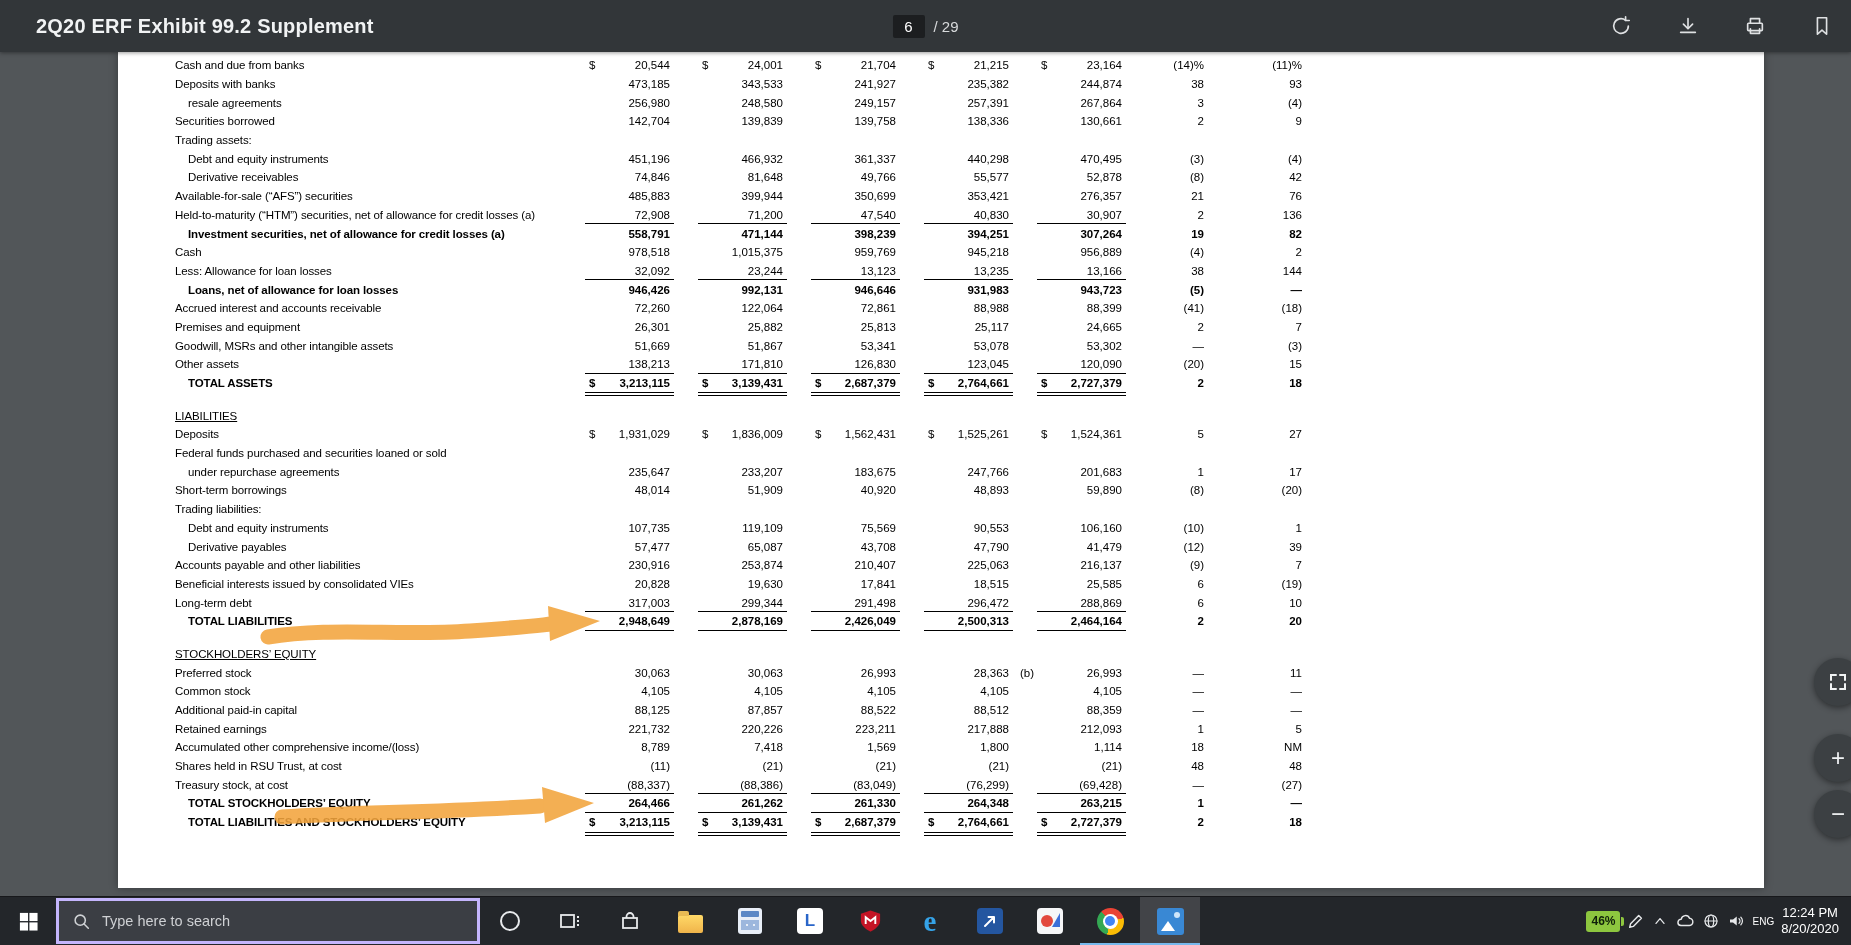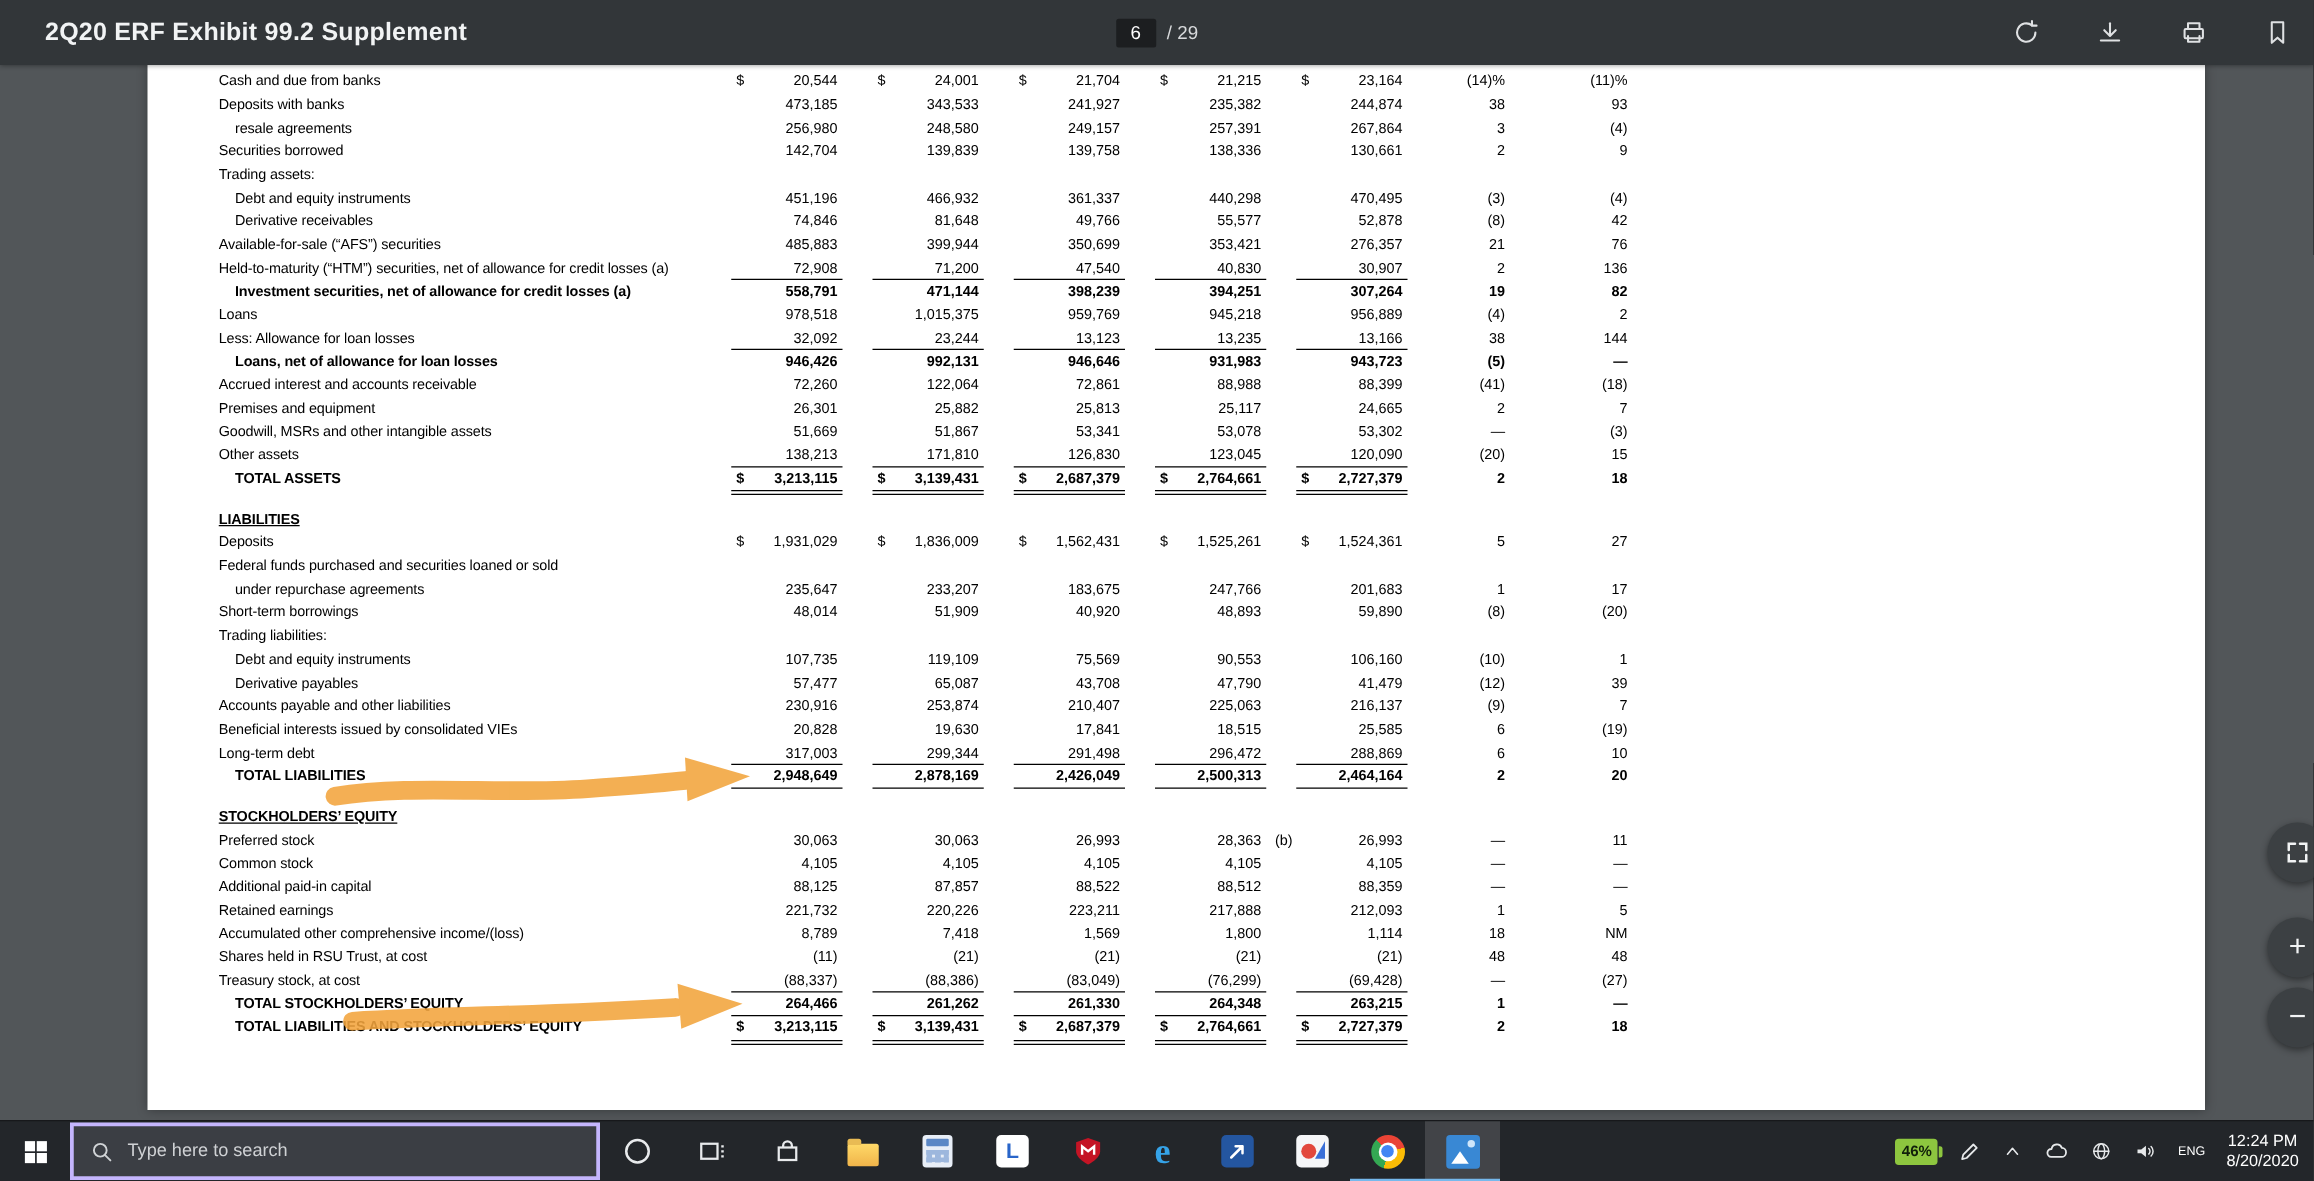--- a/index.html
+++ b/index.html
@@ -15,21 +15,21 @@
   .tb-btn svg{stroke:#dfe1e3;fill:none;stroke-width:1.8;stroke-linecap:round;stroke-linejoin:round;}
 
   
   .page{position:absolute;left:118px;top:52px;width:1646px;height:836px;background:#ffffff;box-shadow:0 0 8px rgba(0,0,0,.35);z-index:1;}
   #fin-table{position:absolute;top:4px;left:0;right:0;padding-left:57px;color:#000;font-size:11.5px;}
   .trow{display:grid;grid-template-columns:390px repeat(5,113px) 82px 98px;height:18.7px;align-items:center;}
   .trow.spacer{height:14px;}
   .trow.bold{font-weight:700;}
   .lcell{white-space:nowrap;overflow:visible;letter-spacing:-0.1px;}
   .trow.ind .lcell{padding-left:13px;}
-  .trow.head .lcell{font-weight:700;text-decoration:underline;}
+  .trow.head .lcell{font-weight:400;text-decoration:underline;}
   .vcell{position:relative;display:flex;align-items:center;justify-content:flex-end;padding-right:8px;height:100%;}
   .vcell .dollar{position:absolute;left:24px;}
   .vcell .note{position:absolute;left:100%;margin-left:3px;font-weight:400;}
   .vcell.u1::after{content:"";position:absolute;left:20px;right:4px;bottom:0;border-bottom:1px solid #000;}
   .vcell.u2::after{content:"";position:absolute;left:20px;right:4px;bottom:-4px;height:2px;border-top:1px solid #000;border-bottom:1px solid #000;}
   .pcell{display:flex;align-items:center;justify-content:flex-end;padding-right:8px;height:100%;}
 
   
   .marker-overlay{position:absolute;left:0;top:0;z-index:4;pointer-events:none;}
   .marker{opacity:.88;}
@@ -43,21 +43,21 @@
   
   .taskbar{position:absolute;left:0;right:0;bottom:0;height:48px;background:#23262a;display:flex;align-items:center;z-index:8;border-top:1px solid #17181b;}
   .start{width:56px;height:48px;background:none;border:none;display:flex;align-items:center;justify-content:center;cursor:pointer;}
   .searchbox{width:424px;height:46px;background:#3b3e44;border:3px solid #c4b5fd;box-sizing:border-box;display:flex;align-items:center;gap:12px;padding-left:14px;cursor:text;}
   .searchbox span{color:#cfd1d4;font-size:14.5px;}
   .apps{display:flex;height:48px;}
   .app{width:60px;height:48px;background:none;border:none;display:flex;align-items:center;justify-content:center;cursor:pointer;position:relative;}
   .app.open{box-shadow:inset 0 -2px 0 #76b9ed;}
   .app.active{background:rgba(255,255,255,.14);}
   .app svg{display:block;}
-  .tray{margin-left:auto;display:flex;align-items:center;gap:17px;padding-right:12px;height:48px;}
+  .tray{margin-left:auto;display:flex;align-items:center;gap:7px;padding-right:12px;height:48px;}
   .tray .ticon svg{stroke:#e6e8ea;fill:none;stroke-width:1.6;stroke-linecap:round;stroke-linejoin:round;display:block;}
   .tray-label{color:#fff;font-size:10px;}
   .battery{background:#8dc63f;border-radius:3px;height:21px;display:flex;align-items:center;padding:0 5px;position:relative;}
   .battery span{color:#10200a;font-size:12px;font-weight:700;}
   .battery::after{content:"";position:absolute;right:-4px;top:6px;width:3px;height:9px;background:#8dc63f;border-radius:0 2px 2px 0;}
   .clock{display:flex;flex-direction:column;align-items:center;color:#fff;font-size:13px;line-height:16px;cursor:default;}
 
   
   .folder{width:25px;height:18px;background:linear-gradient(#ffd968,#f0b44a);border-radius:2px;position:relative;margin-top:5px;}
   .folder::before{content:"";position:absolute;top:-4px;left:0;width:11px;height:5px;background:#e9bb54;border-radius:2px 2px 0 0;}
@@ -302,21 +302,21 @@
           <div class="vcell">
             <span class="num">394,251</span>
           </div>
           <div class="vcell">
             <span class="num">307,264</span>
           </div>
           <div class="pcell">19</div>
           <div class="pcell">82</div>
         </div>
         <div class="trow data">
-          <div class="lcell">Loans</div>
+          <div class="lcell">Cash</div>
           <div class="vcell">
             <span class="num">978,518</span>
           </div>
           <div class="vcell">
             <span class="num">1,015,375</span>
           </div>
           <div class="vcell">
             <span class="num">959,769</span>
           </div>
           <div class="vcell">

